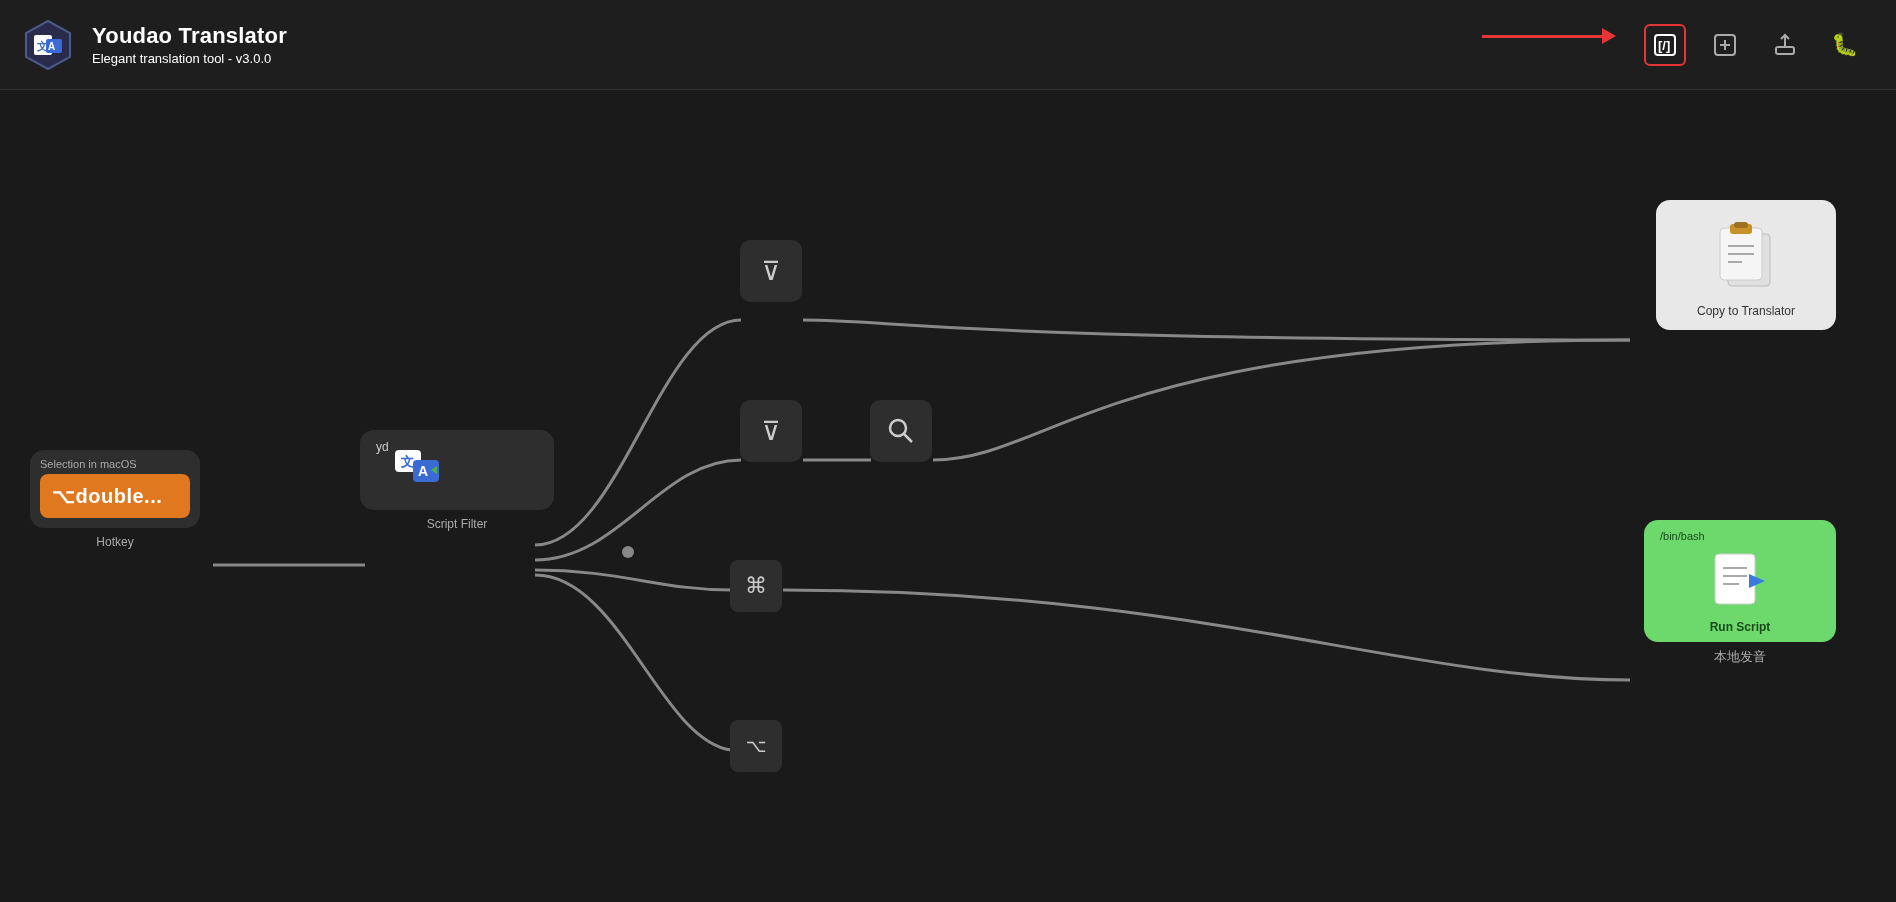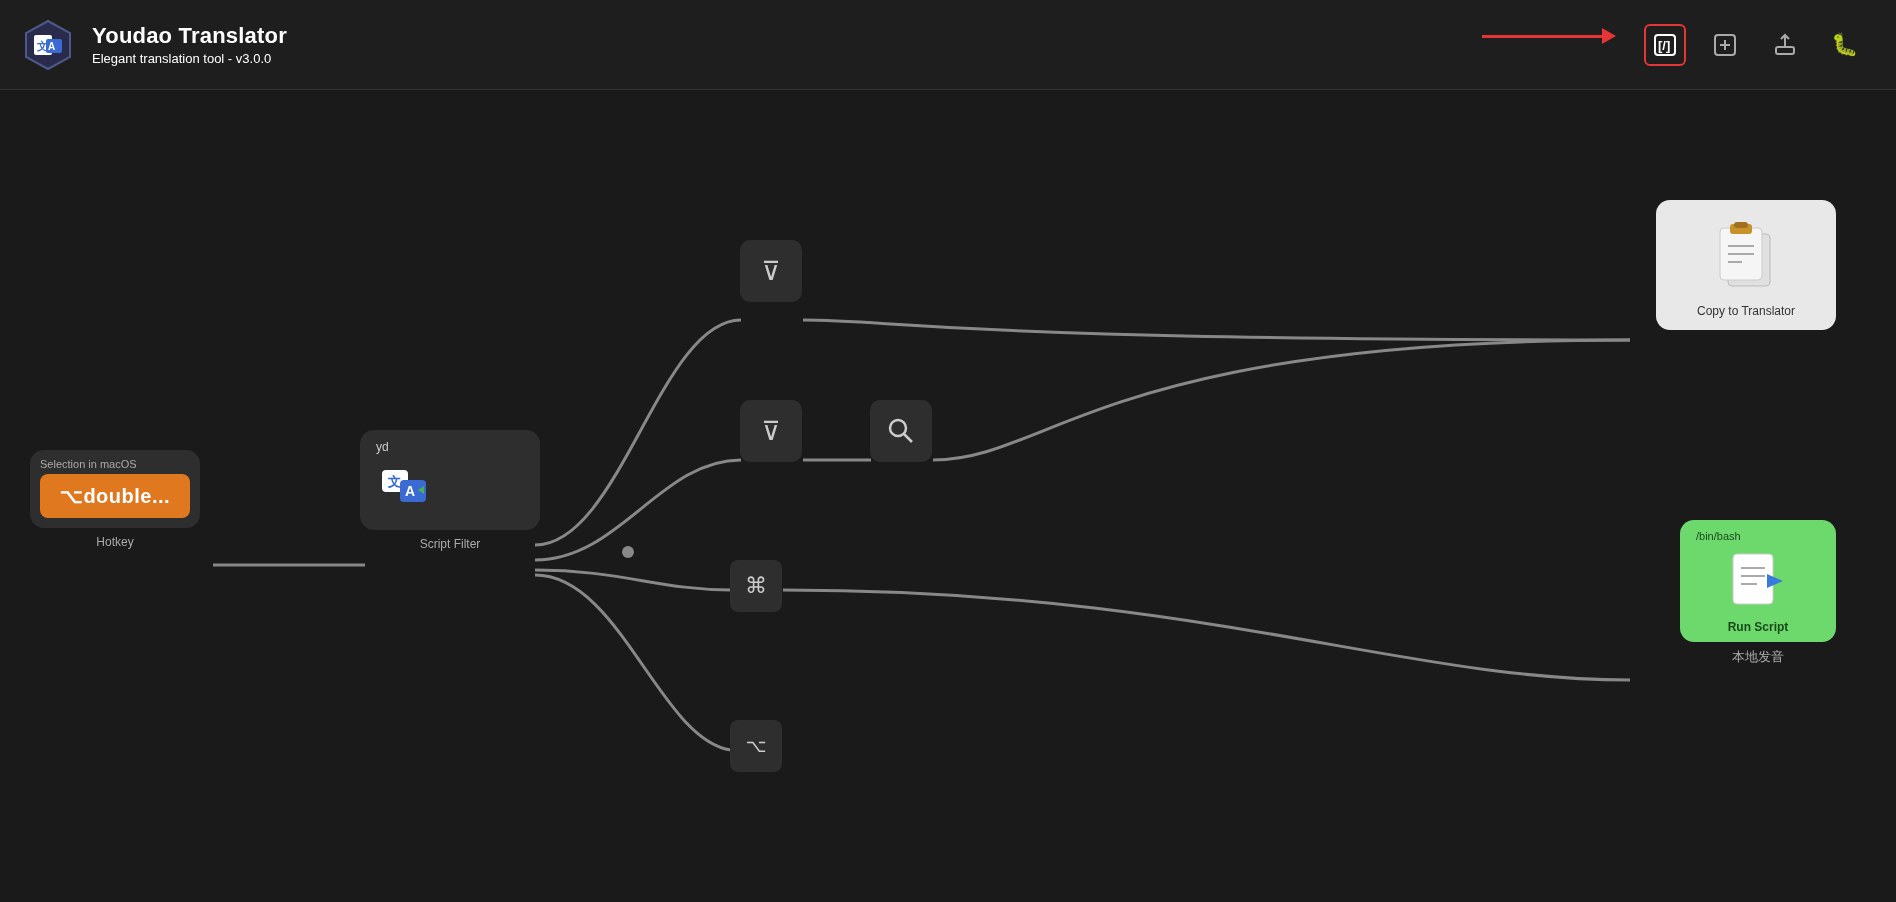--- a/index.html
+++ b/index.html
@@ -138,42 +138,41 @@
       margin-bottom: 4px;
     }
     .hotkey-key {
       background: #e07820;
       border-radius: 8px;
       color: #fff;
       font-size: 20px;
       font-weight: 600;
       padding: 10px 12px;
       letter-spacing: 0.5px;
-      text-align: center;
     }
     .node-label {
       color: #aaa;
       font-size: 12px;
       margin-top: 7px;
       text-align: right;
     }
 
     
     .script-filter-node {
       left: 360px;
       top: 340px;
     }
     .script-filter-box {
       background: #2e2e2e;
       border-radius: 14px;
-      width: 180px;
+      width: 194px;
       padding: 10px 16px 12px;
       display: flex;
-      flex-direction: column;
-      align-items: flex-start;
+      flex-direction: row;
+      align-items: flex-end;
     }
     .script-filter-title {
       color: #ccc;
       font-size: 12px;
       align-self: flex-start;
       margin-bottom: 6px;
     }
     .script-filter-icon {
       width: 56px;
       height: 56px;
@@ -273,21 +272,21 @@
     }
 
     
     .run-script-node {
       right: 60px;
       top: 430px;
     }
     .run-script-box {
       background: #6dd96d;
       border-radius: 14px;
-      width: 156px;
+      width: 192px;
       padding: 10px 16px 8px;
       display: flex;
       flex-direction: column;
       align-items: center;
     }
     .run-script-title {
       color: #1a4a1a;
       font-size: 11px;
       align-self: flex-start;
       margin-bottom: 4px;

